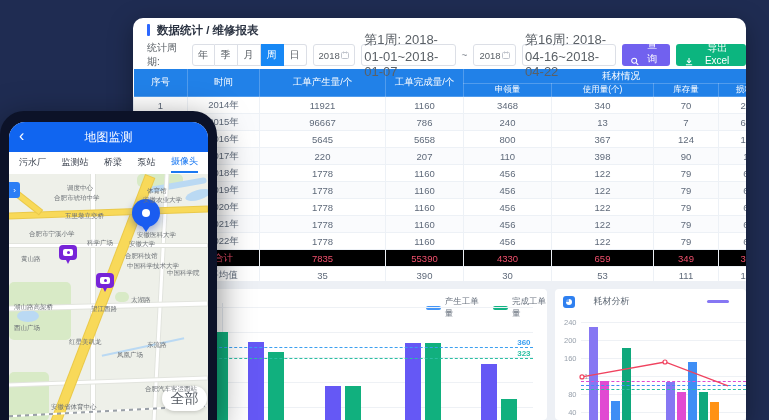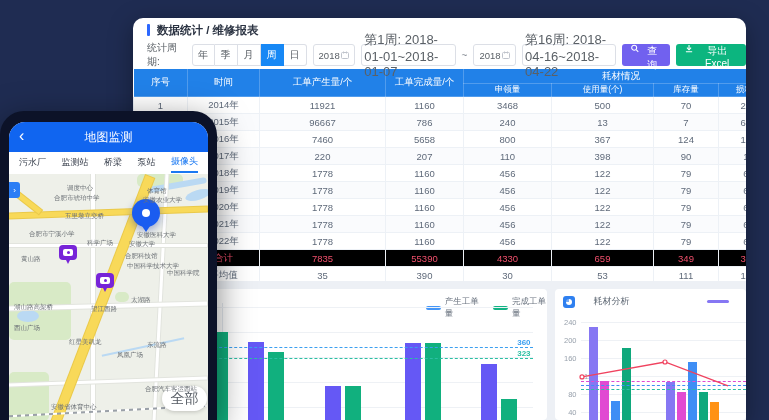--- a/index.html
+++ b/index.html
@@ -16,21 +16,21 @@
   .seg button{width:23px;height:22px;font-size:10px;border:1px solid #dcdfe6;border-left:none;background:#fff;
               color:#5a6066;padding:0;cursor:pointer;}
   .seg button:first-child{border-left:1px solid #dcdfe6;border-radius:3px 0 0 3px;}
   .seg button:last-child{border-radius:0 3px 3px 0;}
   .seg button.active{background:#1788f5;border-color:#1788f5;color:#fff;}
   .inp{height:20px;border:1px solid #dcdfe6;border-radius:3px;display:flex;align-items:center;
        padding:0 5px;color:#5a6066;background:#fff;}
   .inp.year{width:34px;justify-content:space-between;font-size:9.5px;}
   .inp.range{width:98px;font-size:13px;justify-content:center;padding:0 2px;}
   .tilde{color:#8a9099;}
-  .btn{height:22px;border:none;border-radius:3px;color:#fff;display:flex;align-items:flex-start;gap:4px;
+  .btn{height:22px;border:none;border-radius:3px;color:#fff;display:flex;align-items:flex-end;gap:4px;
        padding:0 9px;font-size:10px;cursor:pointer;}
   .btn.search{background:#7161ef;}
   .btn.excel{background:#0cb57f;}
   
   .table-wrap{width:613px;height:215px;overflow:hidden;}
   table{border-collapse:collapse;table-layout:fixed;width:645px;font-size:9.5px;}
   thead th{background:#2181e8;color:#fff;font-weight:normal;border:1px solid rgba(255,255,255,.22);
            padding:0;height:14px;}
   thead tr.sub th{height:12px;font-size:8.5px;}
   tbody td{height:16px;border:1px solid #edf1f6;color:#5f6a7a;text-align:center;padding:0;background:#fff;}
@@ -179,38 +179,38 @@
           <th>损耗量</th>
         </tr>
       </thead>
       <tbody>
           <tr>
             <td>1</td>
             <td>2014年</td>
             <td>11921</td>
             <td>1160</td>
             <td>3468</td>
-            <td>500</td>
+            <td>340</td>
             <td>70</td>
             <td>250</td>
           </tr>
           <tr>
             <td>2</td>
             <td>2015年</td>
             <td>96667</td>
             <td>786</td>
             <td>240</td>
             <td>13</td>
             <td>7</td>
             <td>690</td>
           </tr>
           <tr>
             <td>3</td>
             <td>2016年</td>
-            <td>7460</td>
+            <td>5645</td>
             <td>5658</td>
             <td>800</td>
             <td>367</td>
             <td>124</td>
             <td>129</td>
           </tr>
           <tr>
             <td>4</td>
             <td>2017年</td>
             <td>220</td>

